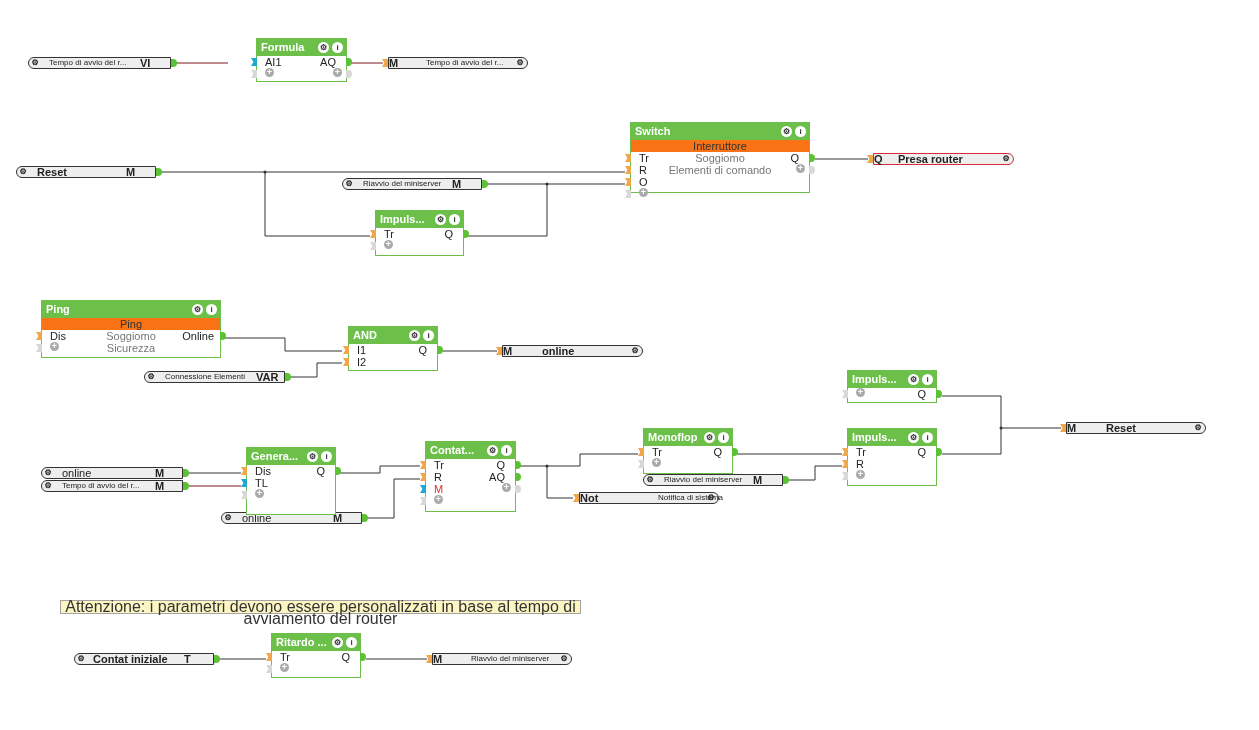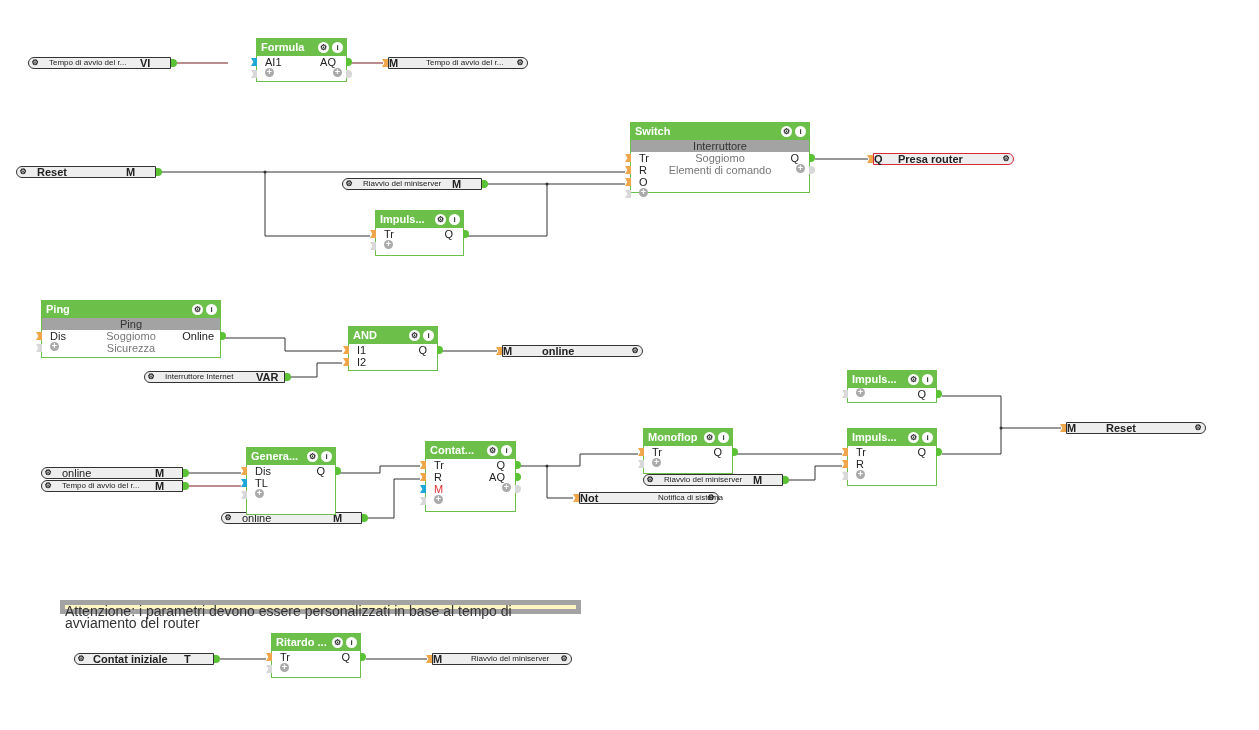--- a/index.html
+++ b/index.html
@@ -1,21 +1,21 @@
 <!DOCTYPE html>
 <html><head>
 <meta charset="utf-8">
 <style>
   html, body { margin:0; padding:0; background:#ffffff; }
   body { width:1259px; height:730px; position:relative; overflow:hidden; font-family:"Liberation Sans", sans-serif; color:#222; }
   #wires { position:absolute; left:0; top:0; width:1259px; height:730px; pointer-events:none; }
   .blk { position:absolute; background:#fff; border:1px solid #6cc04a; box-sizing:border-box; font-size:11px; }
   .blk .hd { background:#6cc04a; color:#fff; font-weight:bold; font-size:11px; height:17px; line-height:17px; padding-left:4px; position:relative; white-space:nowrap; }
   .blk .hd .ic { position:absolute; top:3px; width:11px; height:11px; border-radius:50%; background:#fff; color:#333; font-size:8px; line-height:11px; text-align:center; font-weight:bold; }
-  .blk .sub { background:#a3a3a3; color:#333; text-align:center; height:12px; line-height:12px; font-size:11px; }
+  .blk .sub { background:#f97316; color:#333; text-align:center; height:12px; line-height:12px; font-size:11px; }
   .blk .row { height:12px; line-height:12px; position:relative; }
   .blk .in { position:absolute; left:8px; }
   .blk .out { position:absolute; right:10px; }
   .blk .mid { position:absolute; left:0; right:0; text-align:center; color:#777; }
   .plus { display:inline-block; width:9px; height:9px; border-radius:50%; background:#aaa; color:#fff; font-size:9px; line-height:9px; text-align:center; font-weight:bold; }
   .pin-in { position:absolute; left:-6px; width:6px; height:8px; top:2px; clip-path:polygon(0 0,100% 0,100% 100%,0 100%,40% 50%); }
   .pin-o { background:#f0a64a; }
   .pin-b { background:#1fa7d6; }
   .pin-g { background:#d8d8d8; }
   .pin-out { position:absolute; right:-6px; top:2px; width:6px; height:8px; border-radius:0 4px 4px 0; }
@@ -23,21 +23,21 @@
   .po-n { background:#d8d8d8; }
   .conn { position:absolute; height:12px; box-sizing:border-box; border:1px solid #333; font-size:10px; line-height:10px; background:#eeeeee; white-space:nowrap; }
   .conn.l { border-radius:6px 0 0 6px; }
   .conn.r { border-radius:0 6px 6px 0; }
   .conn .tag { position:absolute; top:0; bottom:12px; background:#7dd3fc; font-weight:bold; text-align:left; line-height:10px; font-size:11px; }
   .conn .nm { position:absolute; top:0; bottom:0; line-height:10px; overflow:hidden; }
   .conn .nm.small { font-size:8px; }
   .conn .nm.big { font-size:11px; font-weight:bold; }
   .conn .gear { position:absolute; top:1px; width:8px; height:8px; font-size:8px; line-height:8px; text-align:center; font-weight:bold; }
   .conn .cpin { position:absolute; top:1px; width:6px; height:8px; }
-  .note { position:absolute; left:60px; top:600px; width:521px; height:14px; background:#fdf6c3; border:5px solid #a3a3a3; box-sizing:border-box; font-size:14px; line-height:12px; color:#333; }
+  .note { position:absolute; left:60px; top:600px; width:521px; height:14px; background:#fdf6c3; border:1px solid #a3a3a3; box-sizing:border-box; font-size:16px; line-height:12px; text-align:center; color:#333; }
 </style>
 </head>
 <body>
 
 <svg id="wires">
 
   <path d="M176 63 H228" stroke="#7a1a1a" fill="none" stroke-width="1"></path>
   <path d="M329 63 H383" stroke="#7a1a1a" fill="none" stroke-width="1"></path>
 
   <path d="M161 172 H625" stroke="#333" fill="none"></path>
@@ -85,21 +85,21 @@
 
 <div class="conn l" style="left:342px;top:178px;width:140px;">
   <span class="gear" style="left:2px;">⚙</span>
   <span class="nm small" style="left:20px;width:90px;">Riavvio del miniserver</span>
   <span class="tag" style="left:108px;width:30px;border-left:1px solid #333;">M</span>
   <span class="cpin po-g" style="right:-7px;border-radius:0 4px 4px 0;"></span>
 </div>
 
 <div class="conn l" style="left:144px;top:371px;width:141px;">
   <span class="gear" style="left:2px;">⚙</span>
-  <span class="nm small" style="left:20px;width:90px;">Interruttore Internet</span>
+  <span class="nm small" style="left:20px;width:90px;">Connessione Elementi</span>
   <span class="tag" style="left:110px;width:29px;border-left:1px solid #333;">VAR</span>
   <span class="cpin po-g" style="right:-7px;border-radius:0 4px 4px 0;"></span>
 </div>
 
 <div class="conn l" style="left:41px;top:467px;width:142px;">
   <span class="gear" style="left:2px;">⚙</span>
   <span class="nm big" style="left:20px;width:90px;font-weight:normal;">online</span>
   <span class="tag" style="left:112px;width:28px;border-left:1px solid #333;">M</span>
   <span class="cpin po-g" style="right:-7px;border-radius:0 4px 4px 0;"></span>
 </div>

